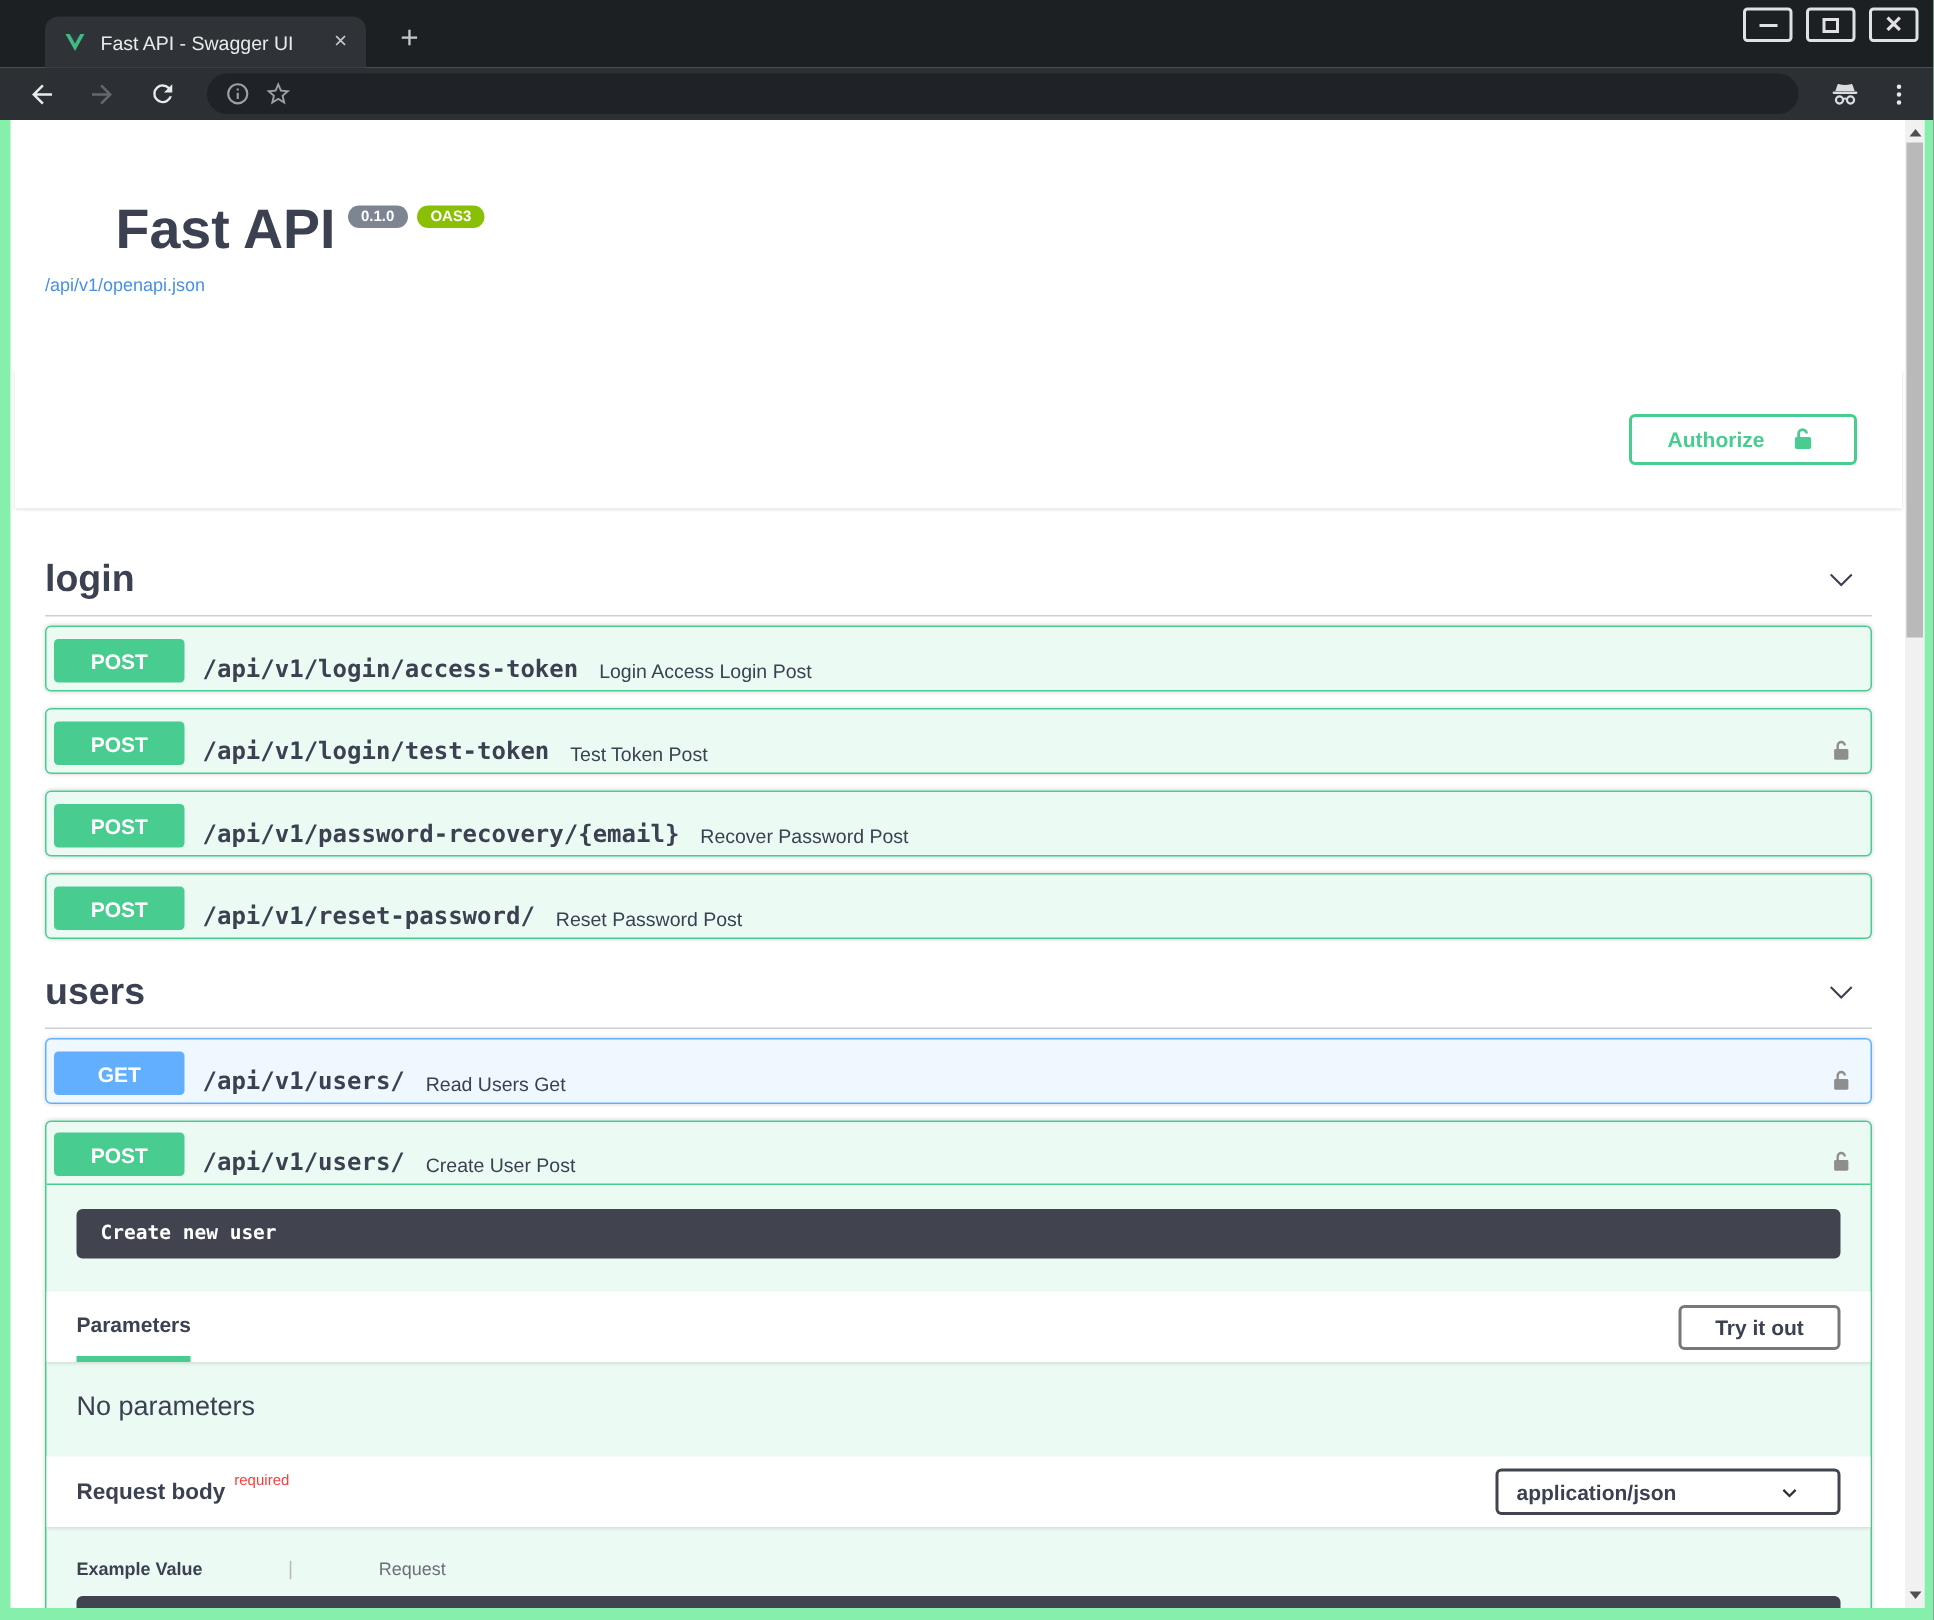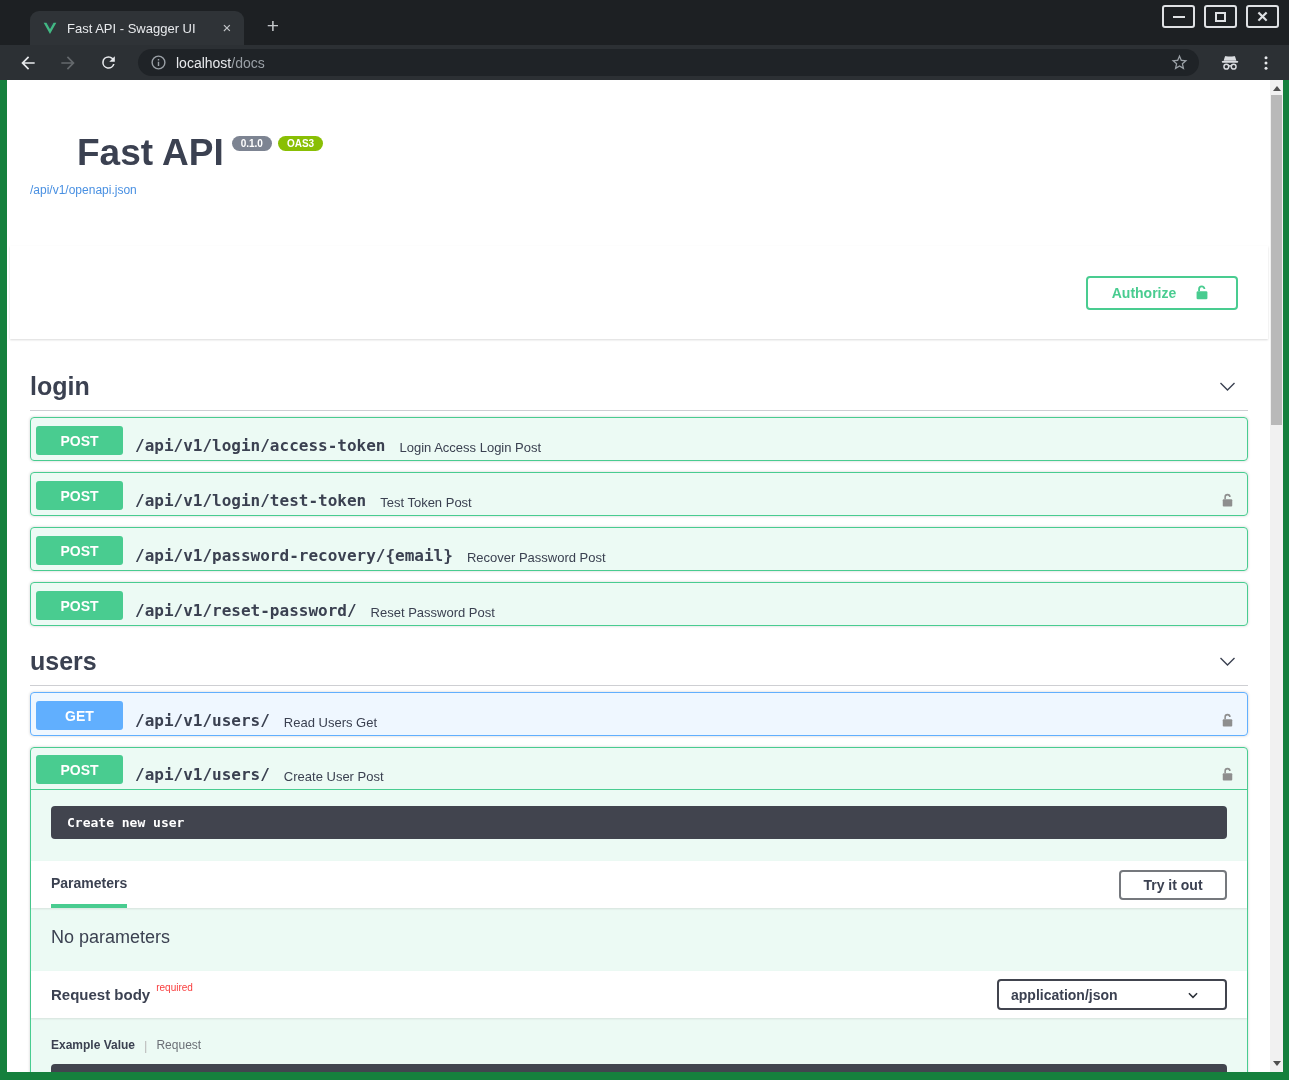--- a/index.html
+++ b/index.html
@@ -1,19 +1,19 @@
 <!DOCTYPE html>
 <html><head>
 <meta charset="utf-8">
 <style>
   * { margin:0; padding:0; box-sizing:border-box; }
   html,body { width:1289px; height:1080px; overflow:hidden; }
   body { font-family:"Liberation Sans", sans-serif; background:#17191c; }
 
-  .window { width:1289px; height:1080px; background:#15803d; position:relative; overflow:hidden; }
+  .window { width:1289px; height:1080px; background:#86efac; position:relative; overflow:hidden; }
 
   
   .tabstrip { height:45px; background:#1d2023; position:relative; display:flex; align-items:flex-end; padding-left:30px; }
   .tab { width:214px; height:34px; background:#2f3337; border-radius:9px 9px 0 0; display:flex; align-items:center; padding:0 8px 0 12px; gap:9px; }
   .tab-favicon { width:16px; height:16px; flex:0 0 auto; }
   .tab-title { color:#e8eaed; font-size:13px; flex:1; white-space:nowrap; overflow:hidden; }
   .tab-close { color:#c4c7ca; font-size:15px; width:18px; height:18px; line-height:17px; text-align:center; border-radius:50%; }
   .newtab-btn { color:#c4c7ca; font-size:21px; font-weight:400; margin:0 0 6px 16px; width:26px; height:26px; text-align:center; line-height:25px; border-radius:50%; }
   .win-controls { position:absolute; top:5px; right:10px; display:flex; gap:9px; }
   .win-btn { width:33px; height:23px; border:2px solid #dfe1e4; border-radius:3px; display:flex; align-items:center; justify-content:center; color:#dfe1e4; }
@@ -74,21 +74,21 @@
   .op-description-bar { margin:16px 20px 0 20px; height:33px; background:#41444e; border-radius:4px; display:flex; align-items:center; padding:0 16px; color:#fff; font-family:"DejaVu Sans Mono", monospace; font-size:13px; font-weight:bold; }
   .section-header { margin-top:22px; height:47px; background:#fff; box-shadow:0 1px 2px rgba(0,0,0,0.1); display:flex; align-items:center; justify-content:space-between; padding:0 20px; }
   .param-tab { align-self:stretch; display:flex; align-items:center; border-bottom:4px solid #49cc90; font-size:14px; font-weight:bold; color:#3b4151; }
   .tryout-btn { width:108px; height:30px; border:2px solid #75787d; border-radius:4px; background:transparent; color:#3b4151; font-weight:bold; font-size:14px; cursor:pointer; }
   .no-params { padding:19px 20px 23px 20px; font-size:18px; color:#3b4151; }
   .reqbody-left { display:flex; align-items:flex-start; }
   .reqbody-label { font-size:15px; font-weight:bold; color:#3b4151; }
   .required-flag { font-size:10px; color:#f93e3e; margin-left:6px; position:relative; top:-4px; }
   .ct-select { width:230px; height:31px; background:#fff; border:2px solid #41444e; border-radius:4px; display:flex; align-items:center; justify-content:space-between; padding:0 25px 0 12px; font-size:14px; font-weight:bold; color:#3b4151; cursor:pointer; }
   .example-area { padding:20px; }
-  .example-tabs { display:flex; align-items:flex-start; font-size:12px; }
+  .example-tabs { display:flex; align-items:center; font-size:12px;gap:48px; }
   .tab-example { font-weight:bold; color:#3b4151; }
   .tab-divider { color:#bbb; margin:0 9px; font-size:13px; }
   .tab-schema { color:#6b6f76; }
   .code-block { margin-top:11px; background:#41444e; border-radius:4px; padding:13px 20px; color:#ffffff; font-family:"DejaVu Sans Mono", monospace; font-size:13px; font-weight:bold; height:60px; }
 </style>
 </head>
 <body>
 
 <div class="window">
 
@@ -128,21 +128,20 @@
     </span>
     <span class="nav-icon">
       <svg width="19" height="19" viewBox="0 0 24 24">
           <path d="M17.65 6.35A7.96 7.96 0 0 0 12 4a8 8 0 1 0 7.73 10h-2.08A6 6 0 1 1 12 6c1.66 0 3.14.69 4.22 1.78L13 11h7V4l-2.35 2.35z" fill="#e8eaed"></path>
         </svg>
     </span>
     <div class="urlbar">
       <svg width="17" height="17" viewBox="0 0 24 24">
           <path d="M11 7h2v2h-2zm0 4h2v6h-2zm1-9a10 10 0 1 0 0 20 10 10 0 0 0 0-20zm0 18a8 8 0 1 1 0-16 8 8 0 0 1 0 16z" fill="#9aa0a6"></path>
         </svg>
-      <span class="url-text"><span class="url-host">localhost</span><span class="url-path">/docs</span></span>
       <svg width="19" height="19" viewBox="0 0 24 24">
           <path d="M22 9.24l-7.19-.62L12 2 9.19 8.63 2 9.24l5.46 4.73L5.82 21 12 17.27 18.18 21l-1.63-7.03L22 9.24zM12 15.4l-3.76 2.27 1-4.28-3.32-2.88 4.38-.38L12 6.1l1.71 4.04 4.38.38-3.32 2.88 1 4.28L12 15.4z" fill="#9aa0a6"></path>
         </svg>
     </div>
     <div class="tb-right">
       <svg width="22" height="22" viewBox="0 0 24 24">
           <path d="M5 9.5l1.4-4.2c.2-.6.8-1 1.4-.8 2.7.7 5.7.7 8.4 0 .6-.2 1.2.2 1.4.8L19 9.5z" fill="#dadce0"></path>
           <rect x="3" y="9.8" width="18" height="1.8" rx="0.9" fill="#dadce0"></rect>
           <circle cx="8" cy="16" r="2.6" fill="none" stroke="#dadce0" stroke-width="1.6"></circle>
           <circle cx="16" cy="16" r="2.6" fill="none" stroke="#dadce0" stroke-width="1.6"></circle>

